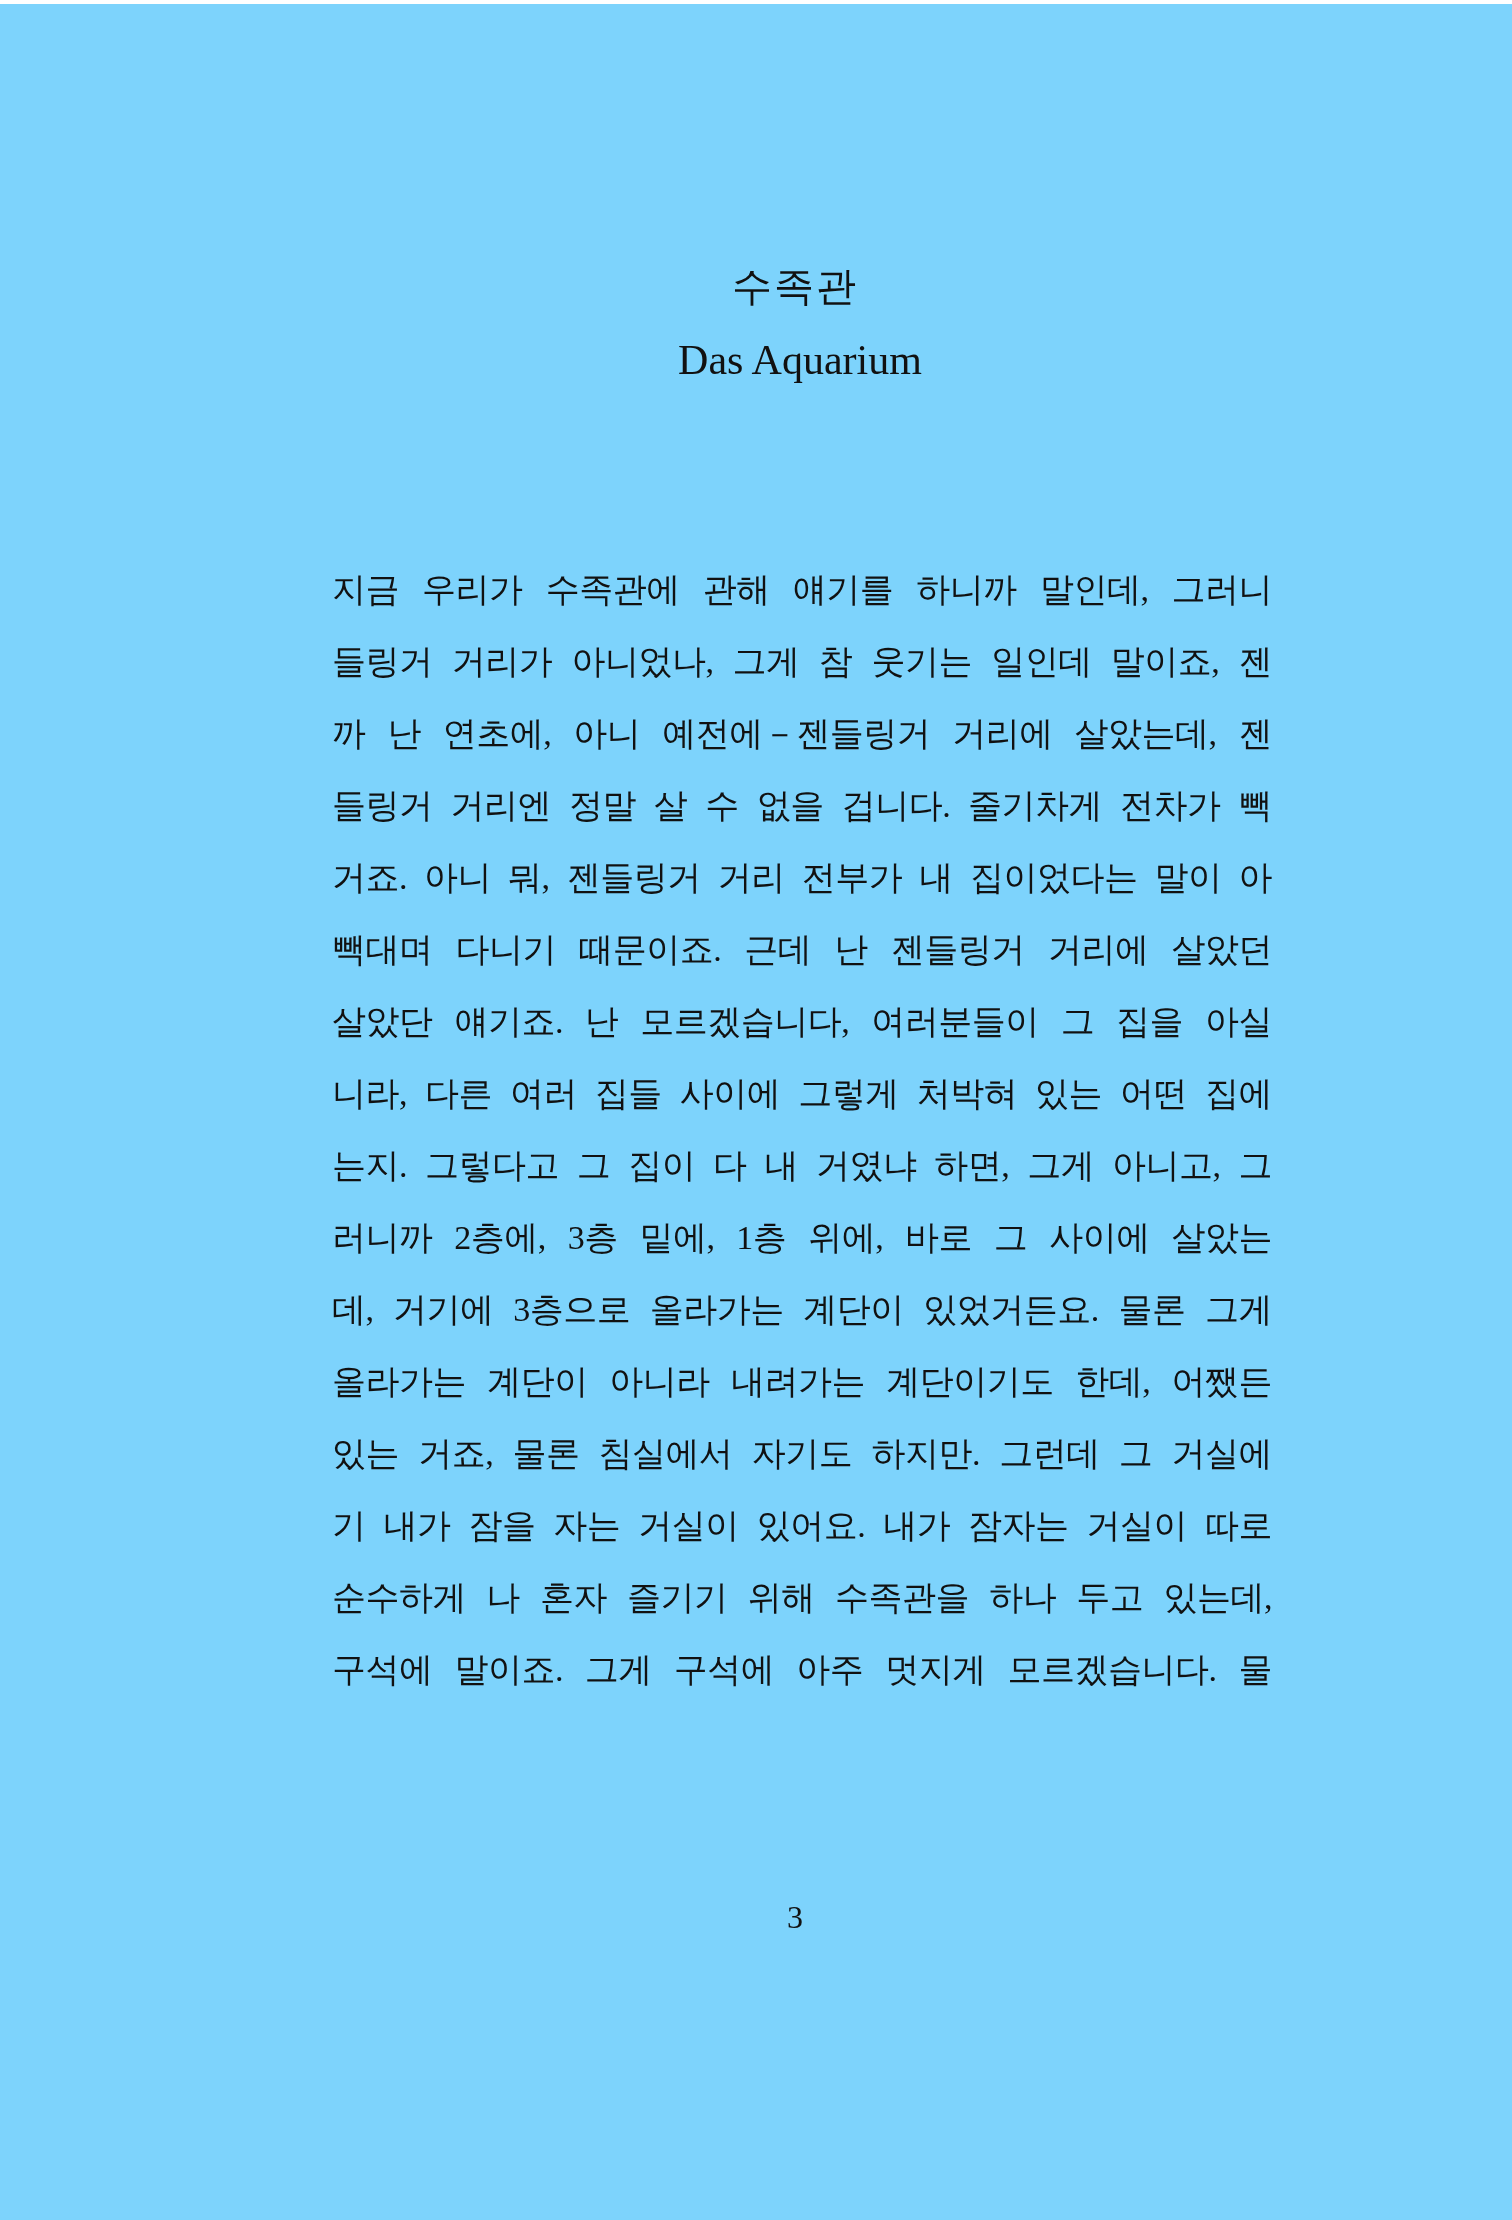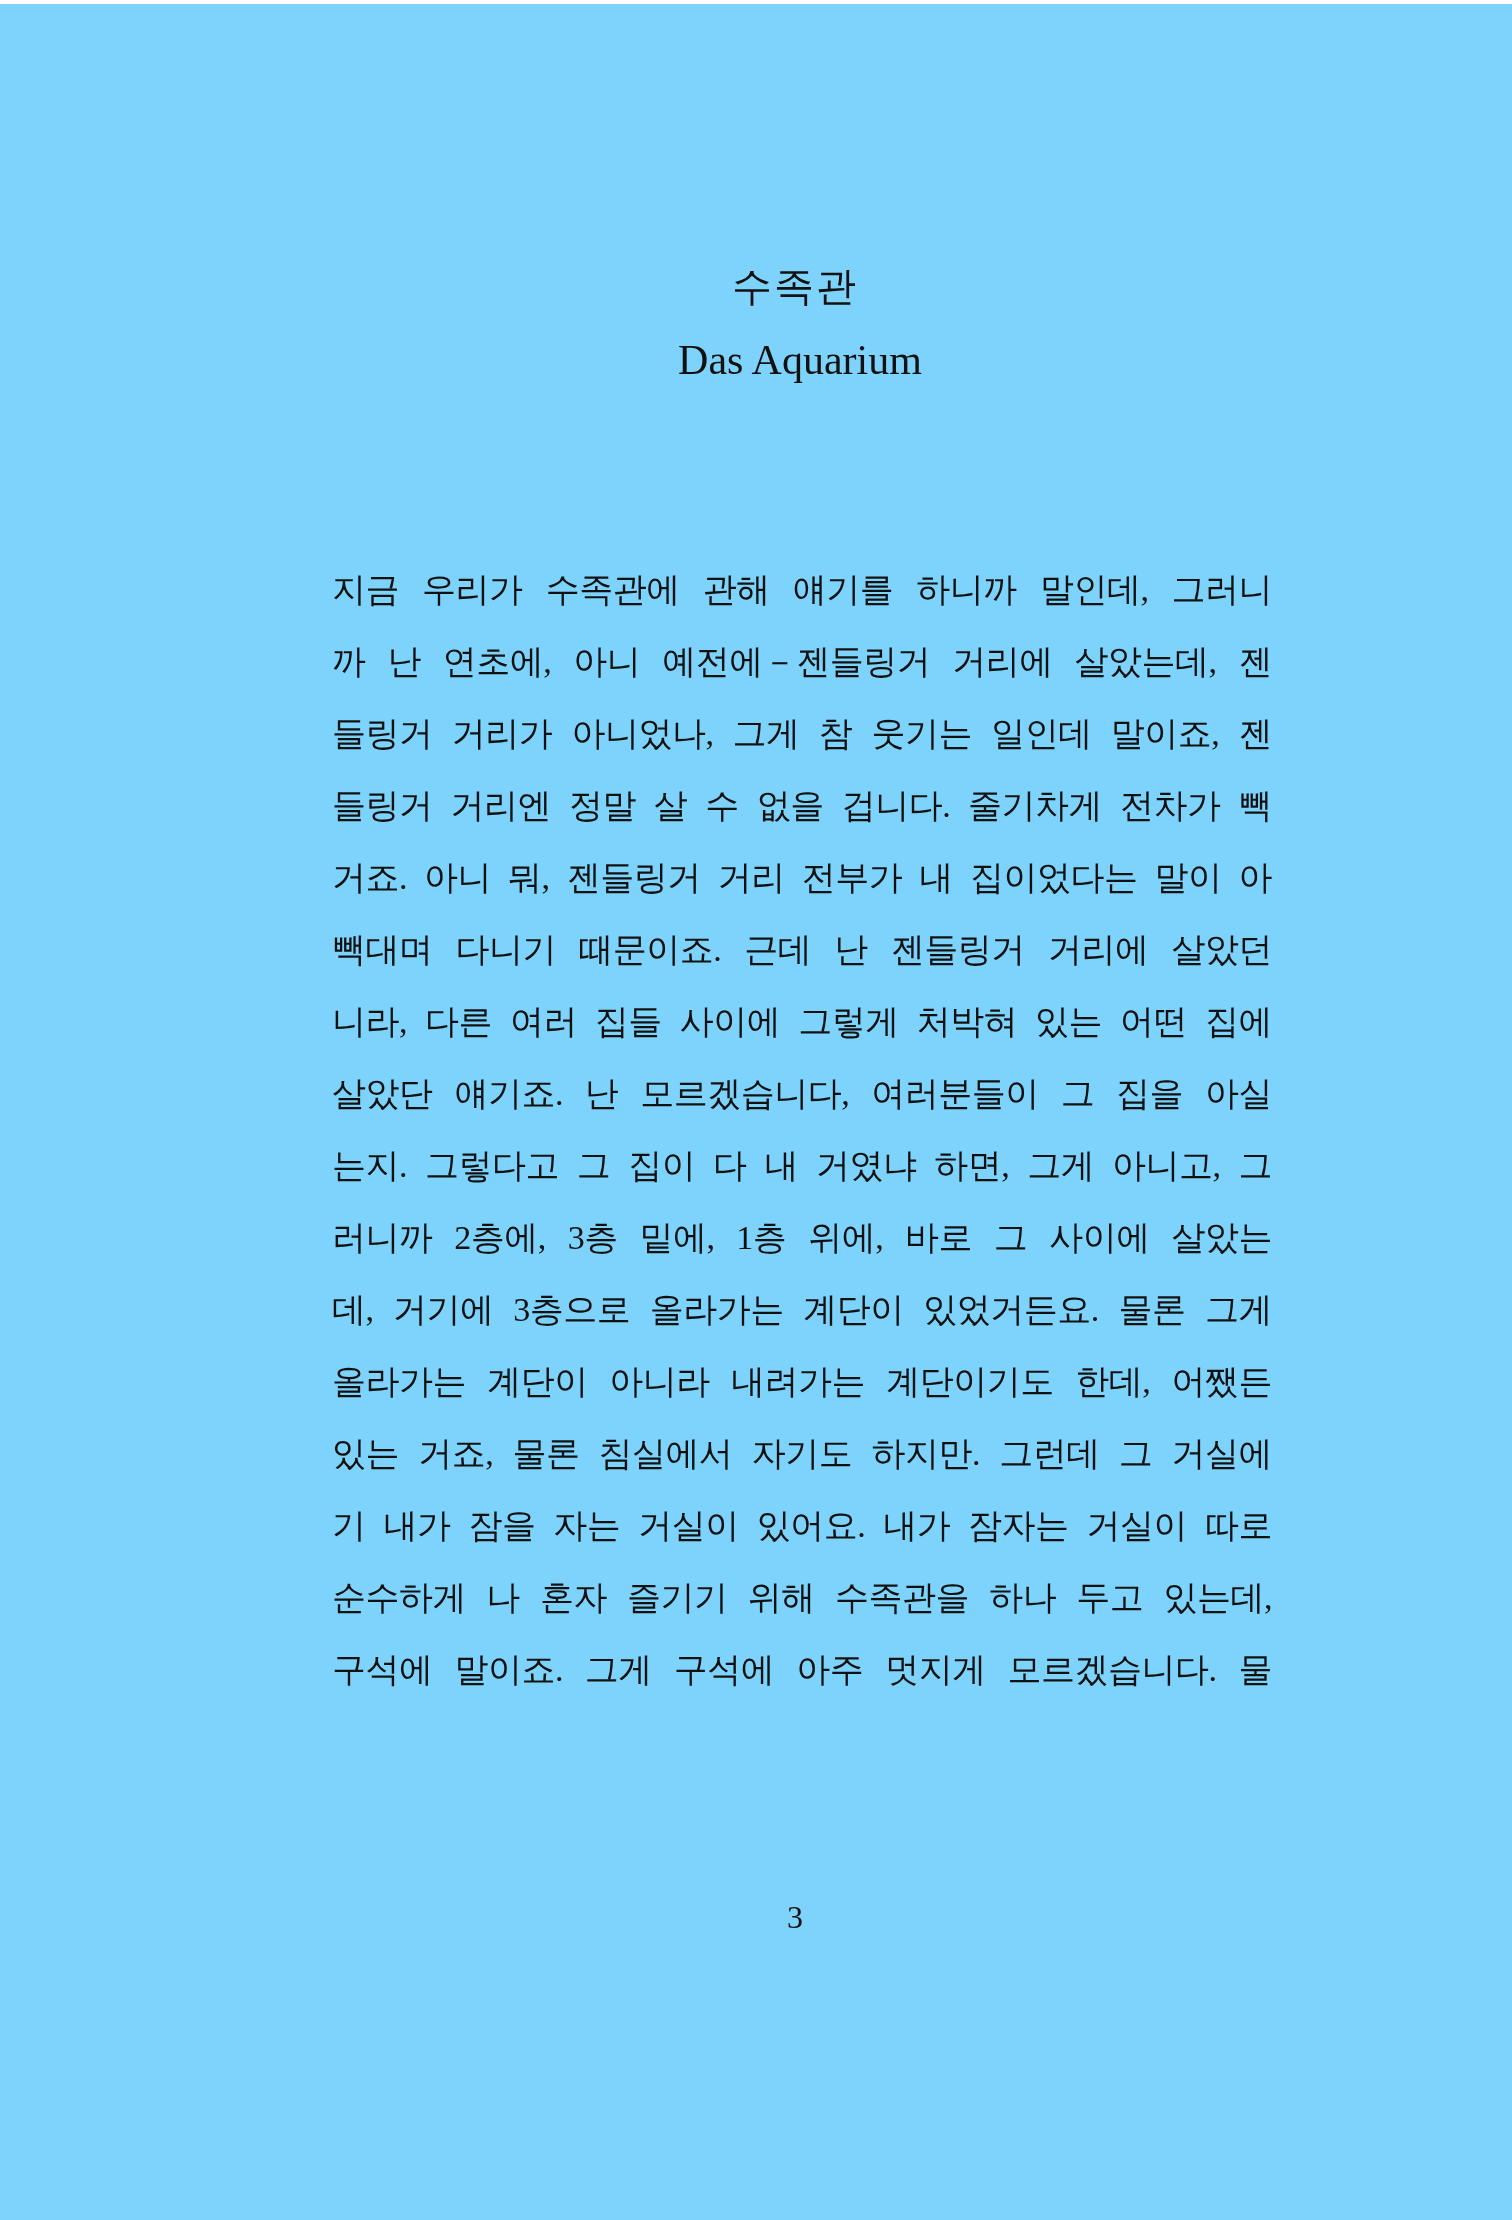--- a/index.html
+++ b/index.html
@@ -76,27 +76,27 @@
   </style>
 </head>
 <body>
 
 <div class="page">
   <div class="title-ko">수족관</div>
   <div class="title-de">Das Aquarium</div>
 
   <div class="body-text">
     <div class="body-line">지금 우리가 수족관에 관해 얘기를 하니까 말인데, 그러니</div>
+    <div class="body-line">들링거 거리가 아니었나, 그게 참 웃기는 일인데 말이죠, 젠</div>
     <div class="body-line">까 난 연초에, 아니 예전에－젠들링거 거리에 살았는데, 젠</div>
-    <div class="body-line">들링거 거리가 아니었나, 그게 참 웃기는 일인데 말이죠, 젠</div>
     <div class="body-line">들링거 거리엔 정말 살 수 없을 겁니다. 줄기차게 전차가 빽</div>
     <div class="body-line">거죠. 아니 뭐, 젠들링거 거리 전부가 내 집이었다는 말이 아</div>
     <div class="body-line">빽대며 다니기 때문이죠. 근데 난 젠들링거 거리에 살았던</div>
+    <div class="body-line">살았단 얘기죠. 난 모르겠습니다, 여러분들이 그 집을 아실</div>
     <div class="body-line">니라, 다른 여러 집들 사이에 그렇게 처박혀 있는 어떤 집에</div>
-    <div class="body-line">살았단 얘기죠. 난 모르겠습니다, 여러분들이 그 집을 아실</div>
     <div class="body-line">는지. 그렇다고 그 집이 다 내 거였냐 하면, 그게 아니고, 그</div>
     <div class="body-line">러니까 2층에, 3층 밑에, 1층 위에, 바로 그 사이에 살았는</div>
     <div class="body-line">데, 거기에 3층으로 올라가는 계단이 있었거든요. 물론 그게</div>
     <div class="body-line">올라가는 계단이 아니라 내려가는 계단이기도 한데, 어쨌든</div>
     <div class="body-line">있는 거죠, 물론 침실에서 자기도 하지만. 그런데 그 거실에</div>
     <div class="body-line">기 내가 잠을 자는 거실이 있어요. 내가 잠자는 거실이 따로</div>
     <div class="body-line">순수하게 나 혼자 즐기기 위해 수족관을 하나 두고 있는데,</div>
     <div class="body-line">구석에 말이죠. 그게 구석에 아주 멋지게 모르겠습니다. 물</div>
   </div>
 

